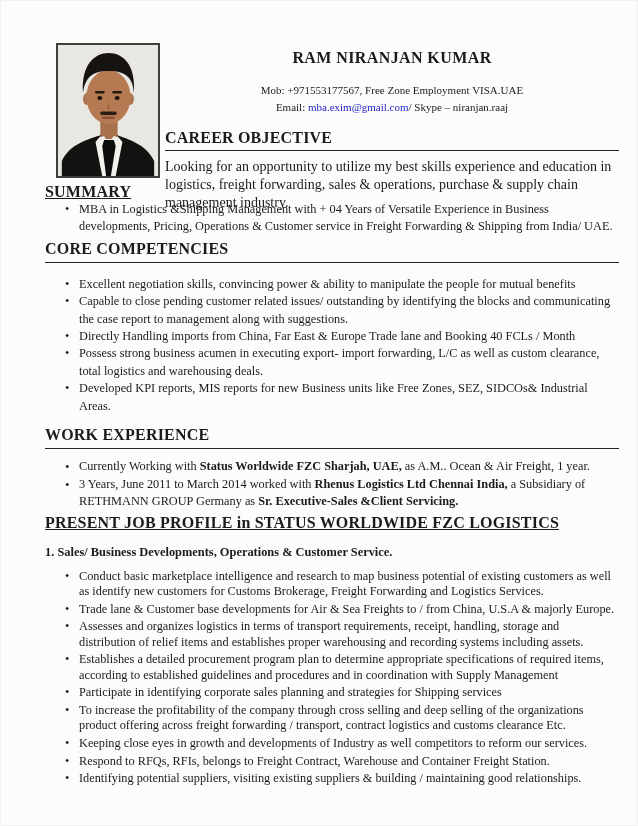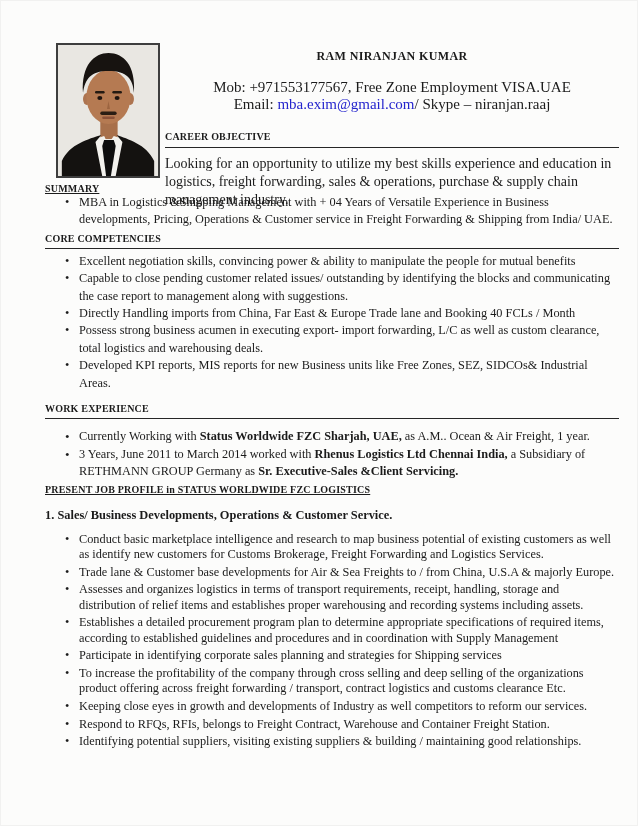--- a/index.html
+++ b/index.html
@@ -3,42 +3,42 @@
 <meta charset="utf-8">
 <style>
   html,body{margin:0;padding:0;background:#ffffff;}
   body{width:638px;height:826px;font-family:"Liberation Serif", serif;color:#1b1b1b;}
   .page{position:relative;width:638px;height:826px;background:#fcfcfb;overflow:hidden;box-sizing:border-box;border:1px solid #f1f1f0;}
 
   
   .photo{position:absolute;left:55px;top:42px;width:104px;height:135px;box-sizing:border-box;border:2px solid #3e3e3e;background:#e9e7e2;}
   .photo svg{display:block;width:100%;height:100%;}
   .header-right{position:absolute;left:164px;top:48px;width:454px;}
-  .name{text-align:center;font-weight:bold;font-size:12px;letter-spacing:.4px;}
-  .contact{margin-top:15px;text-align:center;font-size:15px;line-height:17px;}
+  .name{text-align:center;font-weight:bold;font-size:16px;letter-spacing:.4px;}
+  .contact{margin-top:15px;text-align:center;font-size:11px;line-height:17px;}
   .email-link{color:#2424cd;text-decoration:none;cursor:pointer;}
 
   .co-head-wrap{margin-top:13px;border-bottom:1.6px solid #262626;padding-bottom:3px;}
-  .sec-title{font-weight:bold;font-size:10px;letter-spacing:.2px;}
+  .sec-title{font-weight:bold;font-size:16px;letter-spacing:.2px;}
   .obj-text{margin:7px 0 0;font-size:14px;line-height:18px;}
 
   
   .main{position:absolute;left:44px;top:182px;width:574px;}
   .plain-head{margin:0;}
   .plain-head .uline{text-decoration:underline;}
   .ruled{border-bottom:1.6px solid #262626;padding-bottom:4px;}
 
   ul{list-style:none;margin:0;padding:0 0 0 34px;}
   li{position:relative;font-size:12.3px;line-height:17.4px;}
   li::before{content:"\2022";position:absolute;left:-14px;top:0;}
   .b{font-weight:bold;}
 
   #summary-list{margin-top:0;}
   #cc-head{margin-top:4px;}
-  #cc-list{margin-top:4px;}
+  #cc-list{margin-top:13px;}
   #we-head{margin-top:11px;}
   #we-list{margin-top:9px;}
   #we-list li{line-height:17.6px;}
   #we-list li::before{font-size:13px;}
   #pjp-head{margin-top:3px;text-decoration:underline;}
   #pjp-sub{margin-top:13px;font-size:12.4px;}
   #jp-list{margin-top:9px;}
   #jp-list li{line-height:15.2px;margin-bottom:2.5px;}
 </style>
 </head>

